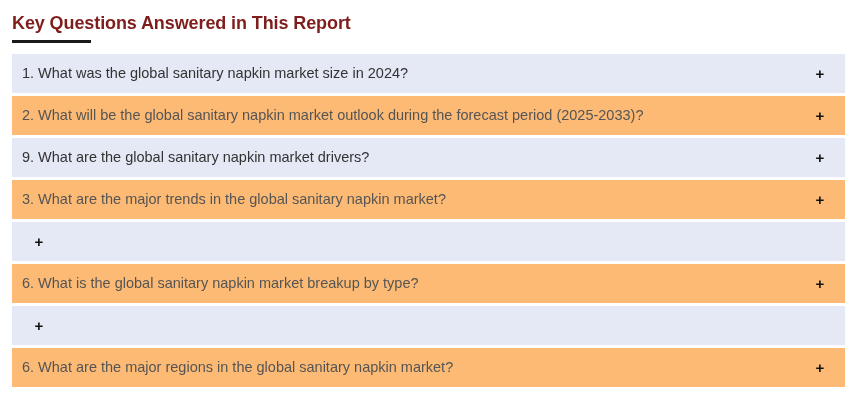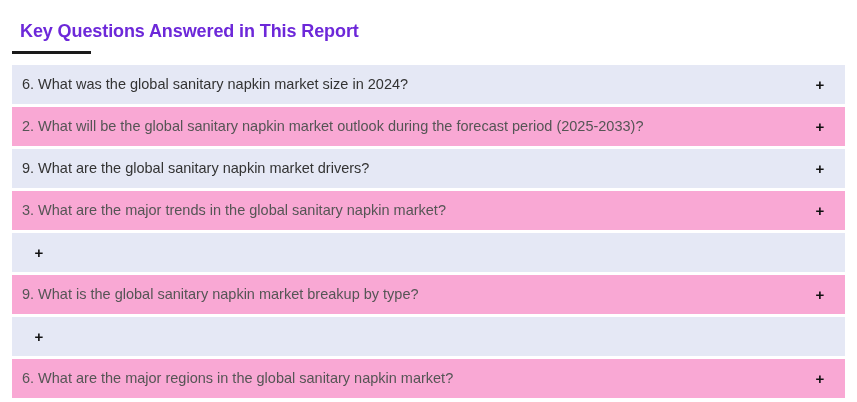--- a/index.html
+++ b/index.html
@@ -14,25 +14,25 @@
     font-family: "Liberation Sans", sans-serif;
     -webkit-font-smoothing: antialiased;
   }
   .page {
     position: relative;
     width: 857px;
     height: 402px;
     box-sizing: border-box;
   }
   .section-title {
-    margin: 8px;
+    margin: 0;
     padding: 11px 0 0 12px;
     font-size: 18px;
     font-weight: bold;
-    color: #6d28d9;
+    color: #7f1d1d;
     letter-spacing: -0.1px;
     line-height: 24px;
   }
   .title-underline {
     margin: 5px 0 0 12px;
     width: 79px;
     height: 3px;
     background: #1a1a1a;
   }
   .faq-list {
@@ -50,21 +50,21 @@
     display: flex;
     align-items: center;
     justify-content: space-between;
     padding: 0 0 0 10px;
     cursor: pointer;
   }
   .faq-row.odd {
     background: #e5e8f5;
   }
   .faq-row.even {
-    background: #f9a8d4;
+    background: #fdba74;
   }
   .faq-text {
     font-size: 14.5px;
     line-height: 19px;
     color: #333333;
     white-space: nowrap;
     overflow: hidden;
     text-overflow: ellipsis;
   }
   .faq-row.even .faq-text {
@@ -86,21 +86,21 @@
 <body>
 
 <div class="page">
 
   <h2 class="section-title">Key Questions Answered in This Report</h2>
   <div class="title-underline"></div>
 
   <ul class="faq-list">
 
     <li class="faq-row odd">
-      <span class="faq-text">6. What was the global sanitary napkin market size in 2024?</span>
+      <span class="faq-text">1. What was the global sanitary napkin market size in 2024?</span>
       <span class="faq-toggle">+</span>
     </li>
 
     <li class="faq-row even">
       <span class="faq-text">2. What will be the global sanitary napkin market outlook during the forecast period (2025-2033)?</span>
       <span class="faq-toggle">+</span>
     </li>
 
     <li class="faq-row odd">
       <span class="faq-text">9. What are the global sanitary napkin market drivers?</span>
@@ -110,21 +110,21 @@
     <li class="faq-row even">
       <span class="faq-text">3. What are the major trends in the global sanitary napkin market?</span>
       <span class="faq-toggle">+</span>
     </li>
 
     <li class="faq-row odd">
       <span class="faq-toggle">+</span>
     </li>
 
     <li class="faq-row even">
-      <span class="faq-text">9. What is the global sanitary napkin market breakup by type?</span>
+      <span class="faq-text">6. What is the global sanitary napkin market breakup by type?</span>
       <span class="faq-toggle">+</span>
     </li>
 
     <li class="faq-row odd">
       <span class="faq-toggle">+</span>
     </li>
 
     <li class="faq-row even">
       <span class="faq-text">6. What are the major regions in the global sanitary napkin market?</span>
       <span class="faq-toggle">+</span>

